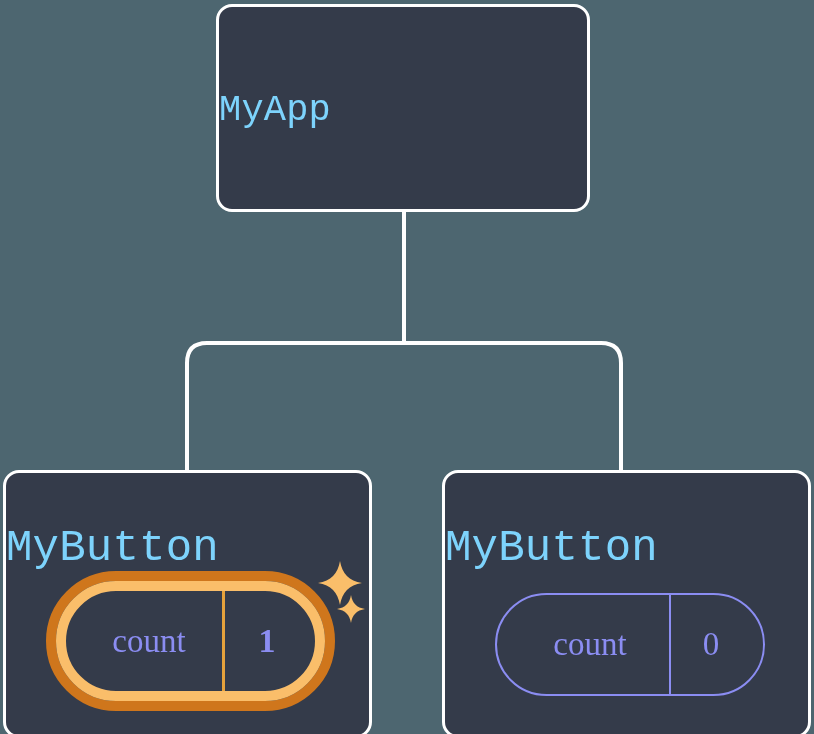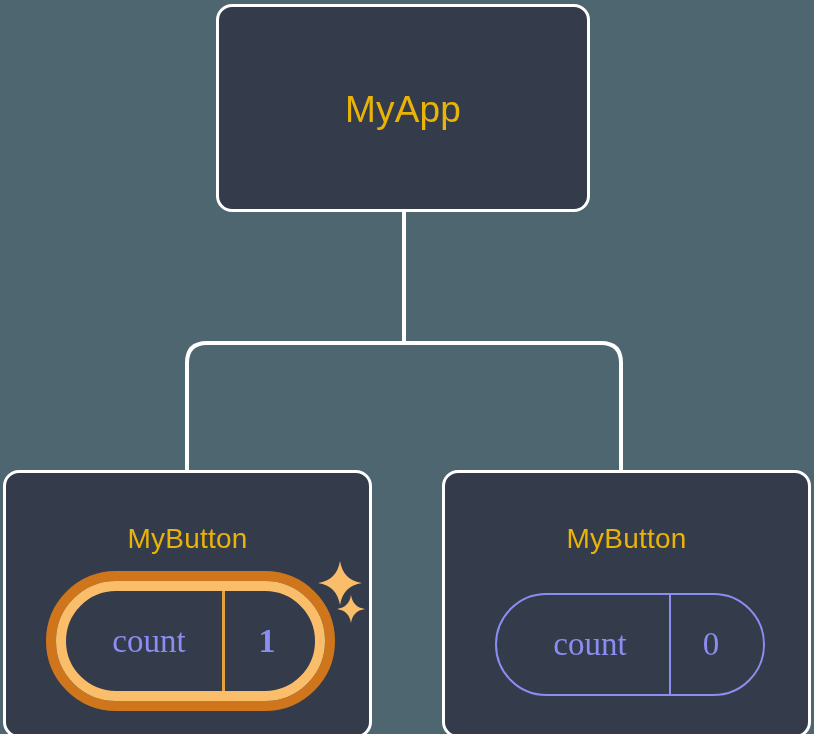--- a/index.html
+++ b/index.html
@@ -57,36 +57,36 @@
     left: 442px;
     top: 470px;
     width: 369px;
     height: 268px;
   }
 
   .node-title {
     position: absolute;
     left: 0;
     right: 0;
-    text-align: center;
-    color: #eab308;
+    color: #7dd3fc;
     font-weight: 400;
     letter-spacing: 0.2px;
     white-space: nowrap;
+    font-family: Liberation Mono, monospace;
   }
 
   .node-root .node-title {
     top: 82px;
     font-size: 37px;
   }
 
   .node-child-left .node-title,
   .node-child-right .node-title {
     top: 50px;
-    font-size: 28px;
+    font-size: 44px;
   }
 
   
   .state-pill {
     position: absolute;
     display: flex;
     align-items: stretch;
     box-sizing: border-box;
     font-family: Liberation Serif, serif;
   }

